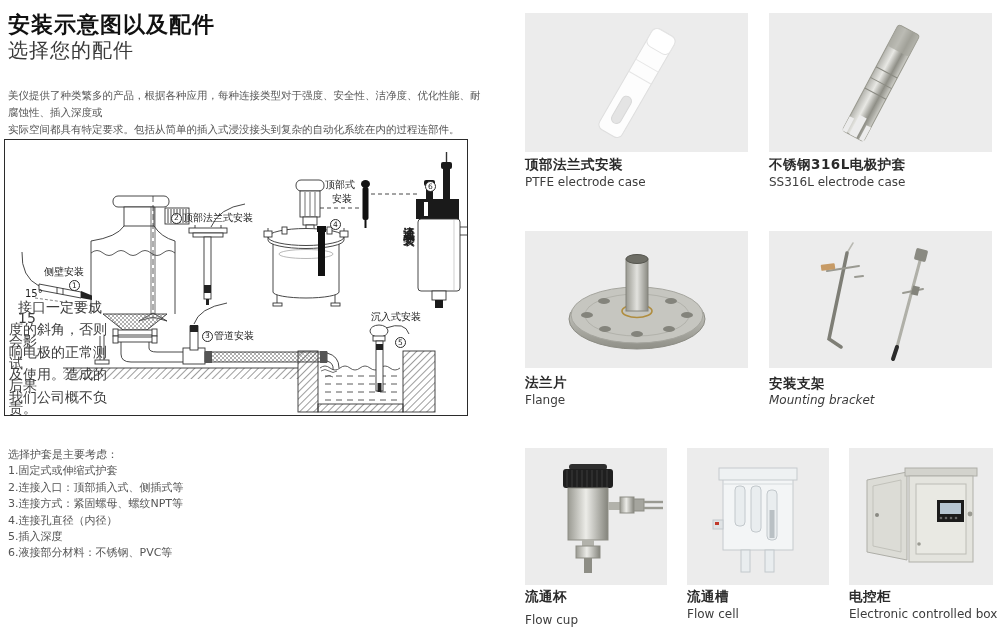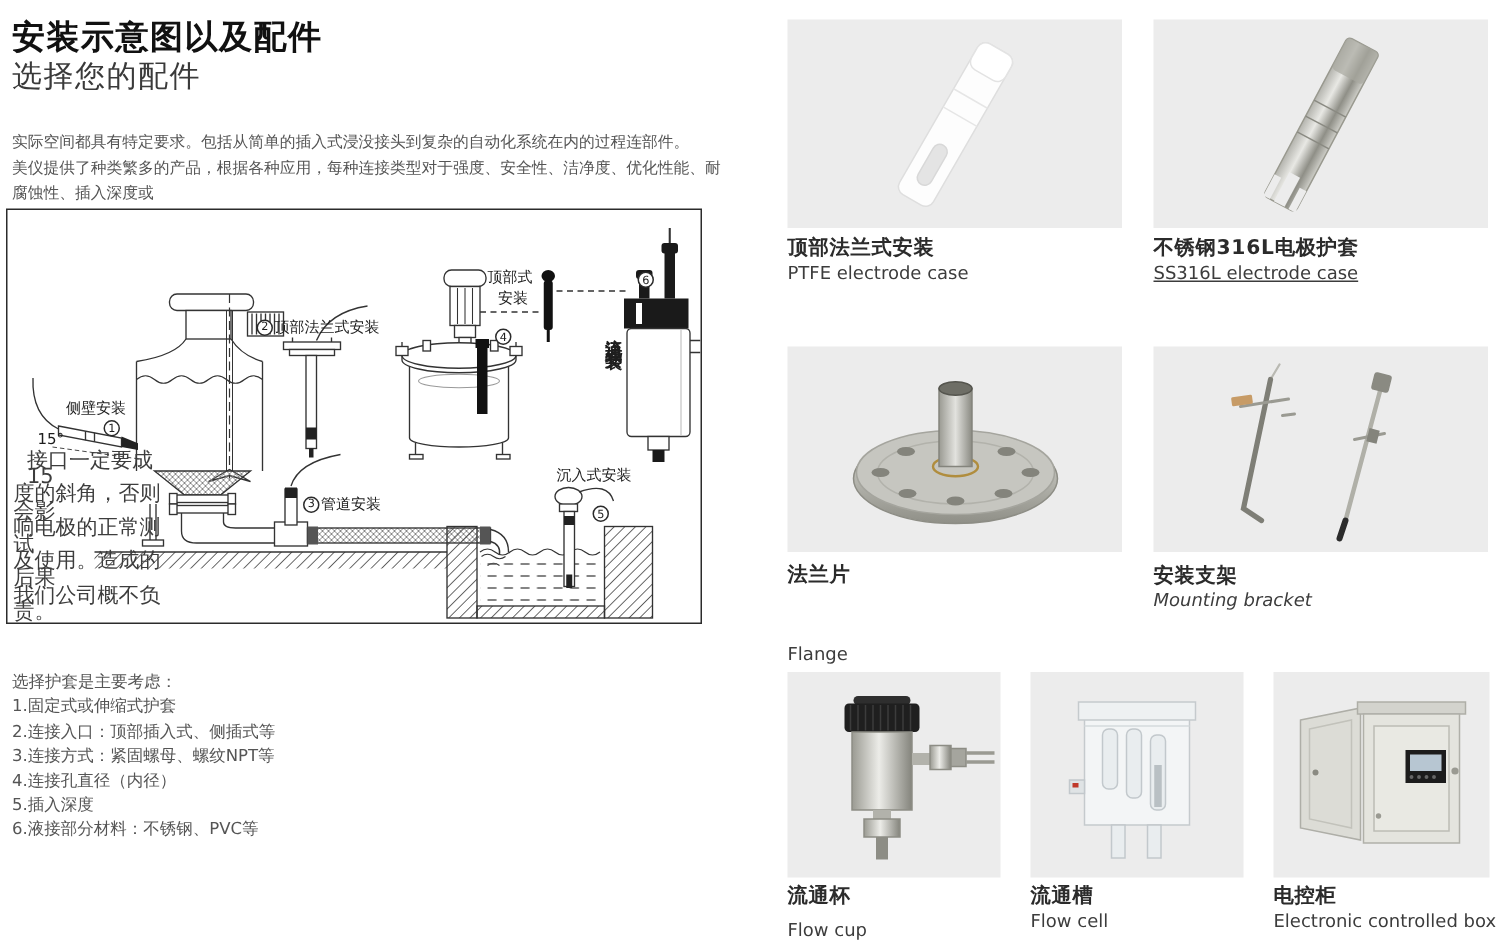--- a/index.html
+++ b/index.html
@@ -28,22 +28,22 @@
   .plabel-zh{position:absolute;font-size:13.5px;font-weight:600;color:#2b2b2b;letter-spacing:0.5px;}
   .plabel-en{position:absolute;font-size:12px;font-weight:400;color:#3c3c3c;}
 </style>
 </head>
 <body>
 
 <div class="abs title">安装示意图以及配件</div>
 <div class="abs subtitle">选择您的配件</div>
 
 <div class="abs intro">
+  <div>美仪提供了种类繁多的产品，根据各种应用，每种连接类型对于强度、安全性、洁净度、优化性能、耐腐蚀性、插入深度或</div>
   <div>实际空间都具有特定要求。包括从简单的插入式浸没接头到复杂的自动化系统在内的过程连部件。</div>
-  <div>美仪提供了种类繁多的产品，根据各种应用，每种连接类型对于强度、安全性、洁净度、优化性能、耐腐蚀性、插入深度或</div>
 </div>
 
 <div class="abs diagram">
   <svg width="462" height="275" viewBox="0 0 462 275">
     <defs>
       <pattern id="hatch" width="5" height="5" patternUnits="userSpaceOnUse" patternTransform="rotate(45)">
         <line x1="0" y1="0" x2="0" y2="5" stroke="#4a4a4a" stroke-width="1.1"></line>
       </pattern>
       <pattern id="crossh" width="4" height="4" patternUnits="userSpaceOnUse">
         <path d="M0,0 L4,4 M4,0 L0,4" stroke="#7a7a7a" stroke-width="0.6" fill="none"></path>
@@ -240,21 +240,21 @@
       <line x1="-12" y1="-12" x2="12" y2="-12" stroke="#8a8a82"></line>
       <line x1="-12" y1="0" x2="12" y2="0" stroke="#8a8a82"></line>
       <line x1="-12" y1="12" x2="12" y2="12" stroke="#8a8a82"></line>
       <rect x="-4" y="38" width="8" height="22" fill="#ececec"></rect>
       <rect x="-12" y="44" width="5" height="16" fill="#ececec"></rect>
       <rect x="7" y="44" width="5" height="16" fill="#ececec"></rect>
     </g>
   </svg>
 </div>
 <div class="plabel-zh" style="left:769px;top:156px;">不锈钢316L电极护套</div>
-<div class="plabel-en" style="left:769px;top:175px;text-decoration:underline;">SS316L electrode case</div>
+<div class="plabel-en" style="left:769px;top:175px;">SS316L electrode case</div>
 
 <div class="card" style="left:525px;top:231px;width:223px;height:137px;">
   <svg width="223" height="137" viewBox="0 0 223 137">
     <defs>
       <linearGradient id="flg" x1="0" y1="0" x2="0" y2="1">
         <stop offset="0" stop-color="#d9d9d4"></stop>
           <stop offset="0.5" stop-color="#b7b7b0"></stop>
           <stop offset="1" stop-color="#8f8f87"></stop>
       </linearGradient>
       <linearGradient id="tbg" x1="0" y1="0" x2="1" y2="0">
@@ -272,21 +272,21 @@
     <ellipse cx="144" cy="98" rx="6" ry="3" fill="#84847c"></ellipse>
     <ellipse cx="162" cy="84" rx="6" ry="3" fill="#84847c"></ellipse>
     <ellipse cx="146" cy="70" rx="6" ry="3" fill="#84847c"></ellipse>
     <ellipse cx="79" cy="70" rx="6" ry="3" fill="#84847c"></ellipse>
     <ellipse cx="112" cy="80" rx="15" ry="6.5" fill="none" stroke="#b08d3e" stroke-width="1.6"></ellipse>
     <rect x="101" y="28" width="22" height="52" fill="url(#tbg)" stroke="#84847c"></rect>
     <ellipse cx="112" cy="28" rx="11" ry="4.5" fill="#6e6e66" stroke="#55554e"></ellipse>
   </svg>
 </div>
 <div class="plabel-zh" style="left:525px;top:374px;">法兰片</div>
-<div class="plabel-en" style="left:525px;top:393px;margin-top:36px;">Flange</div>
+<div class="plabel-en" style="left:525px;top:393px;">Flange</div>
 
 <div class="card" style="left:769px;top:231px;width:223px;height:137px;">
   <svg width="223" height="137" viewBox="0 0 223 137">
     <g stroke-linecap="round">
       <line x1="84" y1="12" x2="78" y2="22" stroke="#b9b9b2" stroke-width="1.5"></line>
       <path d="M78,22 L60,108 L72,116" stroke="#7e7e76" stroke-width="3.5" fill="none"></path>
       <line x1="58" y1="40" x2="90" y2="35" stroke="#9a9a92" stroke-width="2"></line>
       <rect x="52" y="33" width="14" height="6" rx="1" fill="#c79b66" transform="rotate(-8 59 36)"></rect>
       <line x1="86" y1="46" x2="94" y2="45" stroke="#9a9a92" stroke-width="2"></line>
       <line x1="152" y1="26" x2="128" y2="116" stroke="#b0b0a8" stroke-width="3"></line>

